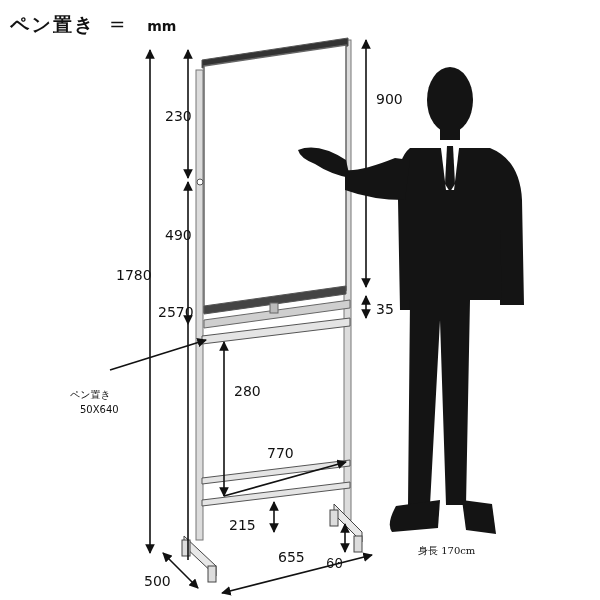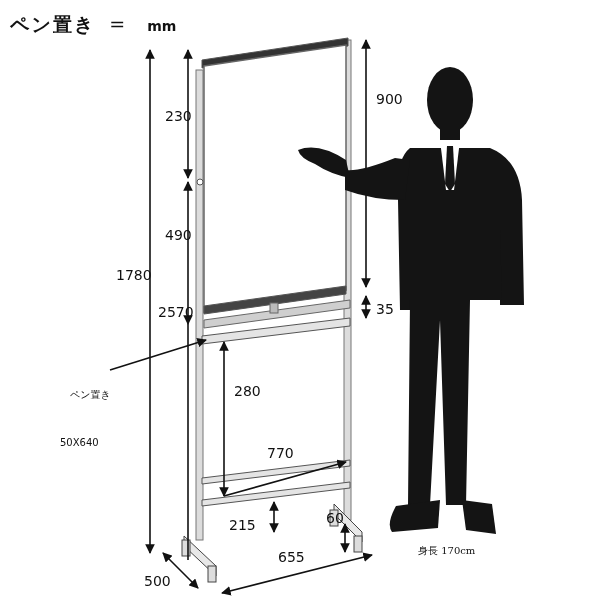--- a/index.html
+++ b/index.html
@@ -88,20 +88,20 @@
 
 <div class="lbl" style="left:165px; top:108px;">230</div>
 <div class="lbl" style="left:165px; top:227px;">490</div>
 <div class="lbl" style="left:116px; top:267px;">1780</div>
 <div class="lbl" style="left:158px; top:304px;">2570</div>
 <div class="lbl" style="left:376px; top:91px;">900</div>
 <div class="lbl" style="left:376px; top:301px;">35</div>
 <div class="lbl" style="left:234px; top:383px;">280</div>
 <div class="lbl" style="left:267px; top:445px;">770</div>
 <div class="lbl" style="left:229px; top:517px;">215</div>
-<div class="lbl" style="left:326px; top:510px;">60</div>
+<div class="lbl" style="left:326px; top:556px;font-family:Liberation Mono, monospace;">60</div>
 <div class="lbl" style="left:278px; top:549px;">655</div>
 <div class="lbl" style="left:144px; top:573px;">500</div>
 
 <div class="lbl jp" style="left:70px; top:388px;">ペン置き</div>
-<div class="lbl small" style="left:60px; top:404px;margin-top:33px;">50X640</div>
+<div class="lbl small" style="left:80px; top:404px;">50X640</div>
 
 <div class="lbl jp" style="left:418px; top:544px;">身長 170cm</div>
 
 </body></html>

